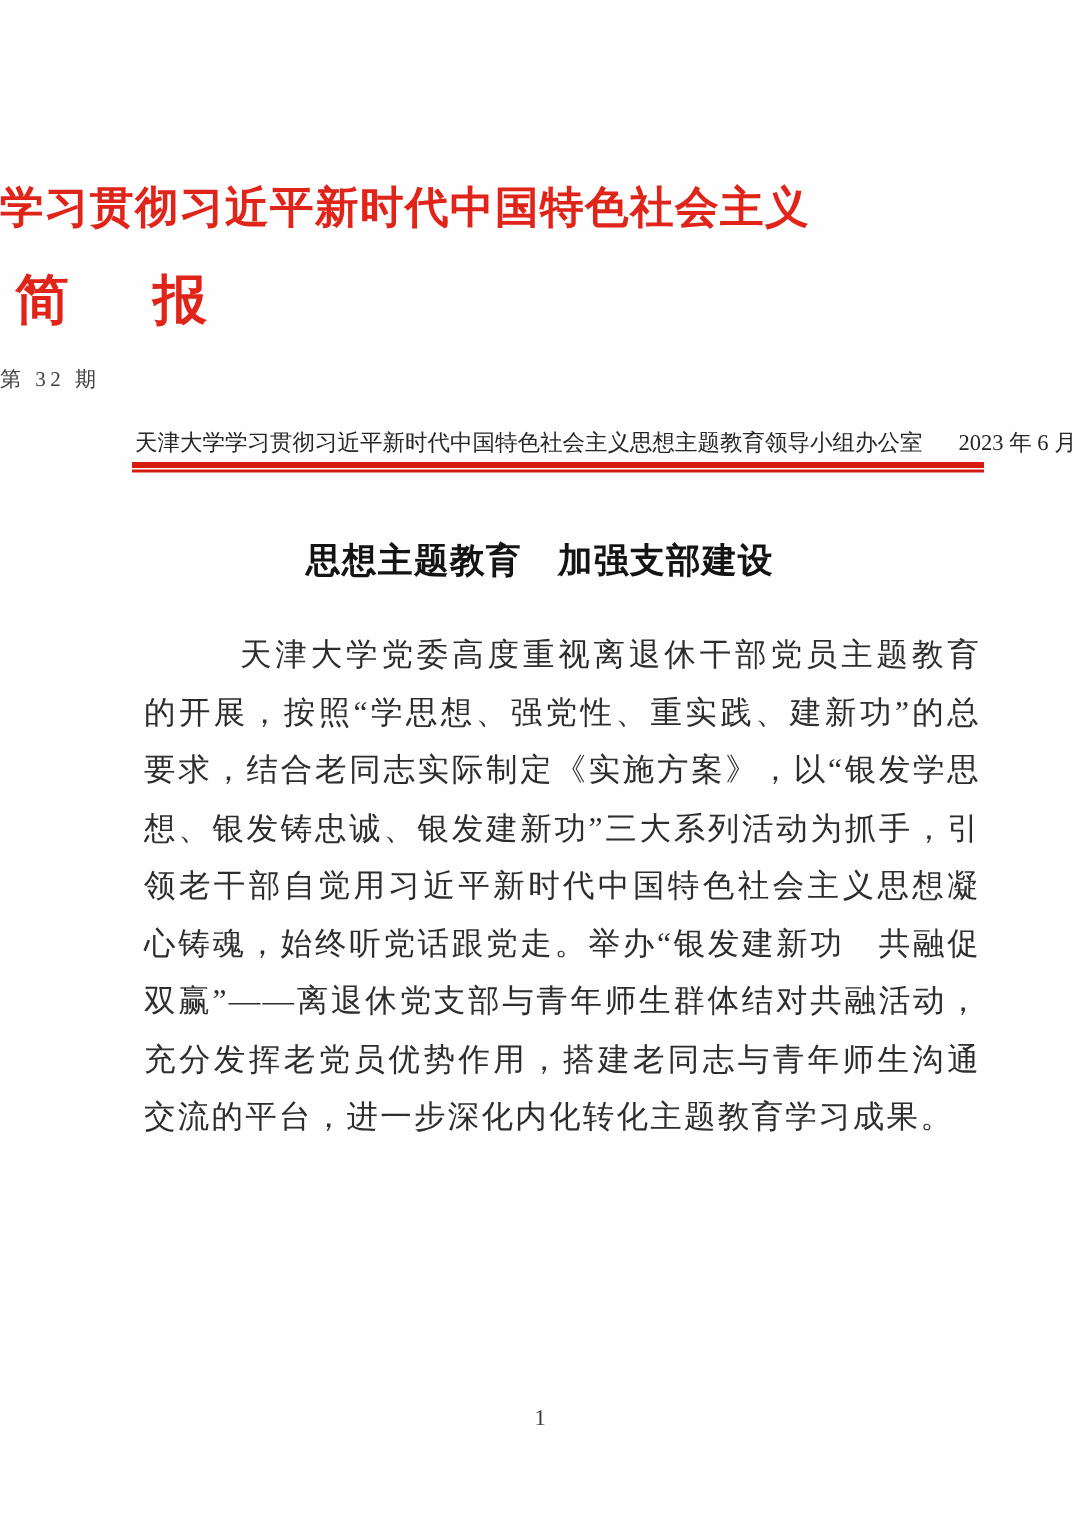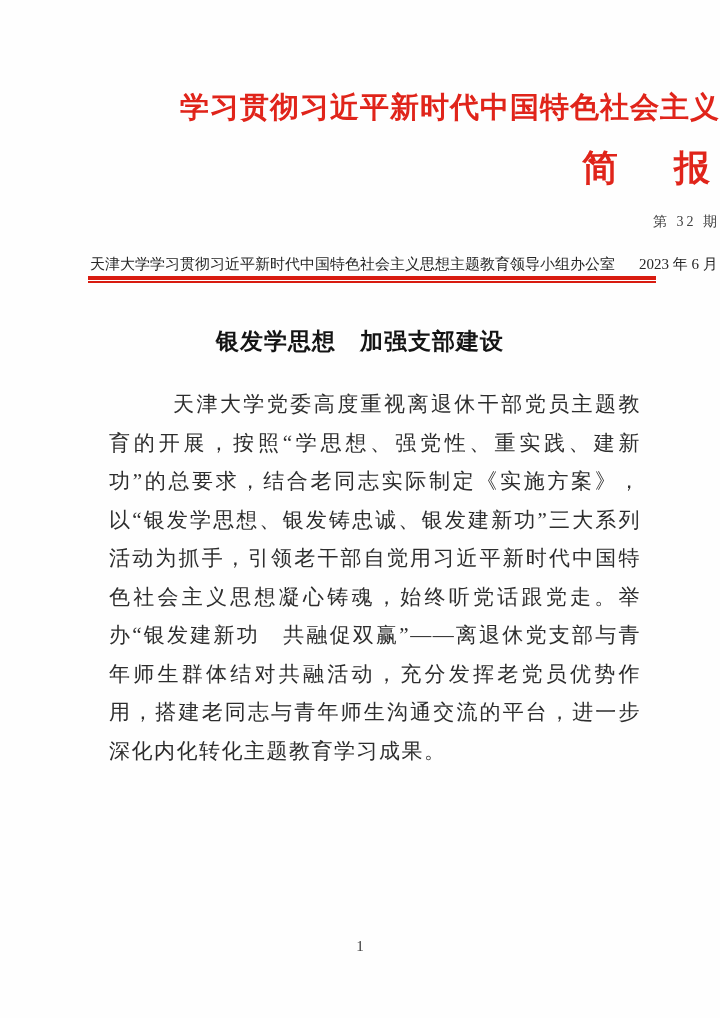--- a/index.html
+++ b/index.html
@@ -12,23 +12,22 @@
     width: 720px;
     height: 1018px;
     background: #fefefe;
     overflow: hidden;
     font-family: "Liberation Serif", "DejaVu Serif", serif;
     color: #1c1c1c;
   }
 
   
   .masthead {
-    padding-top: 84px;
-    text-align: right;
-    margin-left: 35px;
+    padding-top: 116px;
+    text-align: left;
   }
   .masthead-title {
     color: #e0241a;
     font-family: "Liberation Sans", "DejaVu Sans", sans-serif;
     font-weight: 900;
     font-size: 29px;
     line-height: 46px;
     letter-spacing: 1px;
   }
   .bulletin-name {
@@ -85,21 +84,21 @@
 
   .article-body {
     margin: 24px 62px 0 92px;
     font-size: 21px;
     line-height: 38.5px;
     letter-spacing: 1.5px;
     color: #2d2d2d;
     text-align: justify;
   }
   .article-body p {
-    margin: 17px;
+    margin: 4px;
     text-indent: 64px;
   }
 
   
   .page-number {
     position: absolute;
     left: 0;
     right: 0;
     top: 938px;
     text-align: center;
@@ -129,21 +128,21 @@
   </div>
 
   <div class="red-rule">
     <div class="thick"></div>
     <div class="gap"></div>
     <div class="thin"></div>
   </div>
 
   <main>
     <h1 class="article-title">
-      <div>银发学思想　加强支部建设</div>
+      <div>思想主题教育　加强支部建设</div>
     </h1>
 
     <div class="article-body">
         <p>天津大学党委高度重视离退休干部党员主题教育的开展，按照“学思想、强党性、重实践、建新功”的总要求，结合老同志实际制定《实施方案》，以“银发学思想、银发铸忠诚、银发建新功”三大系列活动为抓手，引领老干部自觉用习近平新时代中国特色社会主义思想凝心铸魂，始终听党话跟党走。举办“银发建新功　共融促双赢”——离退休党支部与青年师生群体结对共融活动，充分发挥老党员优势作用，搭建老同志与青年师生沟通交流的平台，进一步深化内化转化主题教育学习成果。</p>
       </div>
   </main>
 
   <div class="page-number">1</div>
 
 </div>

